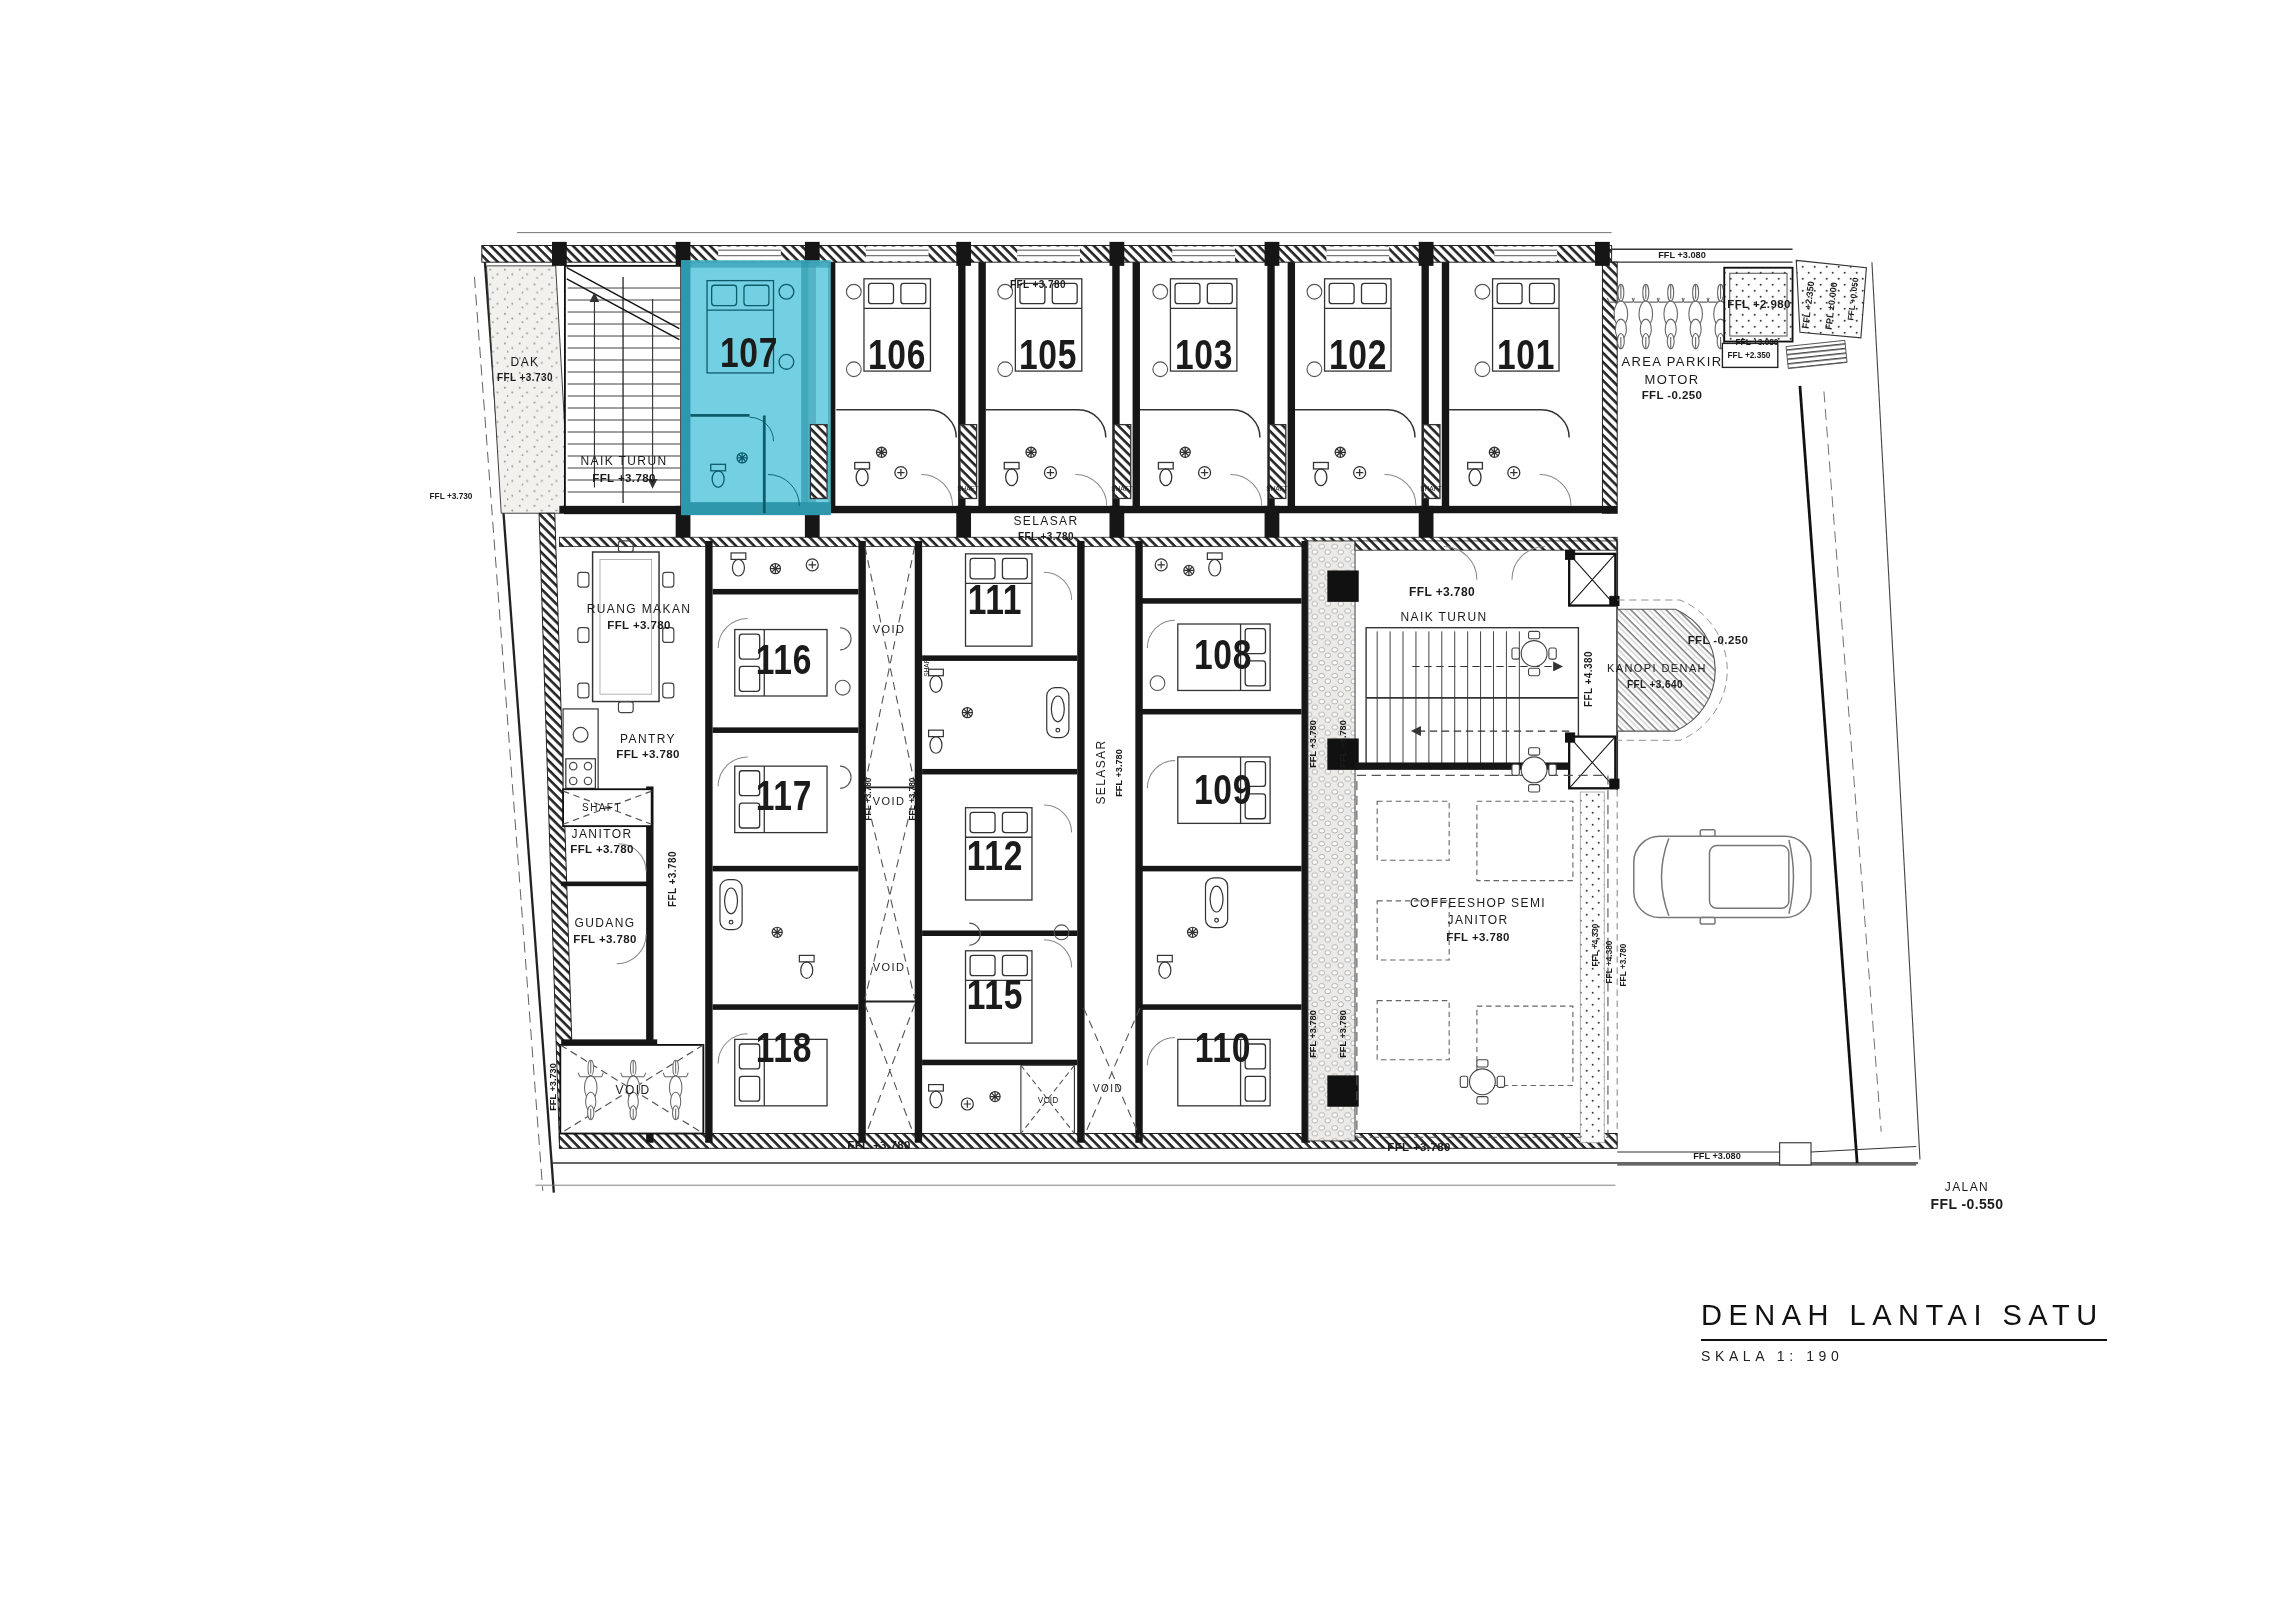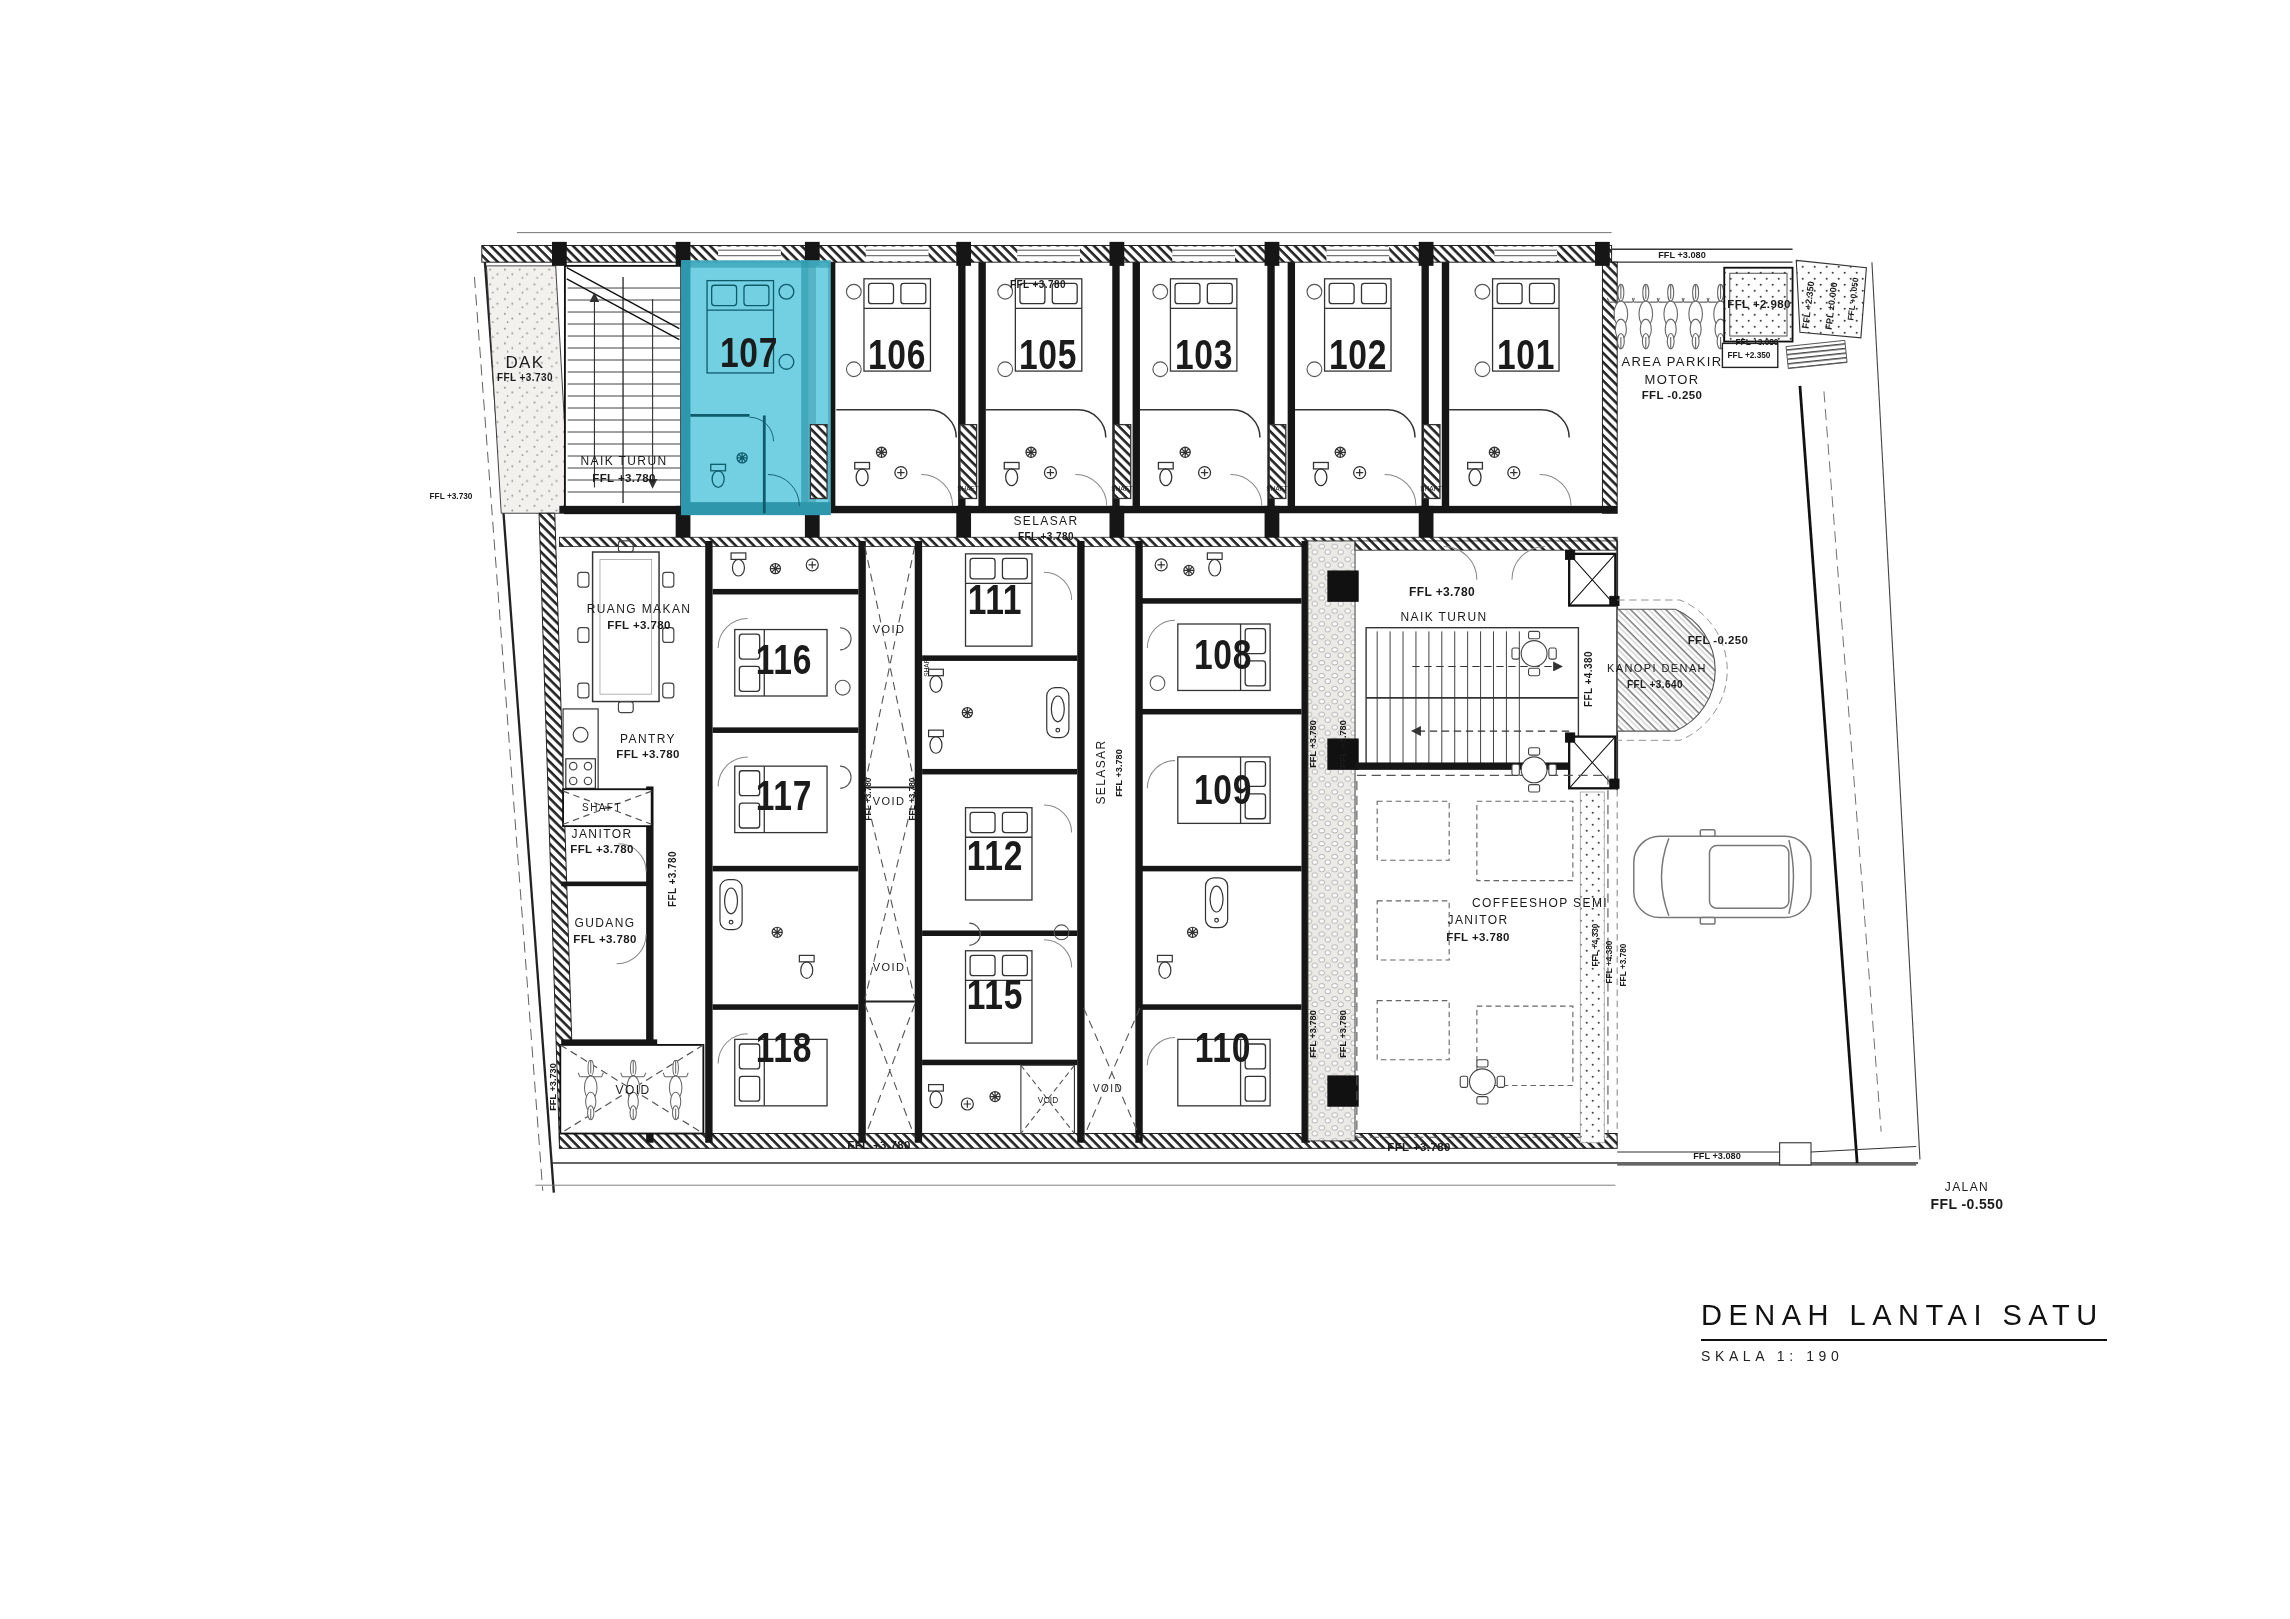--- a/index.html
+++ b/index.html
@@ -431,21 +431,21 @@
   <span class="lb num" style="left:784px;top:660px">116</span>
   <span class="lb num" style="left:784px;top:796px">117</span>
   <span class="lb num" style="left:784px;top:1048px">118</span>
   <span class="lb num" style="left:995px;top:600px">111</span>
   <span class="lb num" style="left:995px;top:856px">112</span>
   <span class="lb num" style="left:995px;top:995px">115</span>
   <span class="lb num" style="left:1223px;top:655px">108</span>
   <span class="lb num" style="left:1223px;top:790px">109</span>
   <span class="lb num" style="left:1223px;top:1048px">110</span>
 
-  <span class="lb ar2" style="left:525px;top:362px;font-size:17px">DAK</span>
+  <span class="lb ar2" style="left:525px;top:362px;font-size:12px">DAK</span>
   <span class="lb lv" style="left:525px;top:378px;font-size:10px">FFL +3.730</span>
   <span class="lb ar2" style="left:624px;top:461px">NAIK TURUN</span>
   <span class="lb lv" style="left:624px;top:479px">FFL +3.780</span>
   <span class="lb lv" style="left:1038px;top:285px;font-size:10px">FFL +3.780</span>
   <span class="lb ar2" style="left:1046px;top:521px">SELASAR</span>
   <span class="lb lv" style="left:1046px;top:537px;font-size:10px">FFL +3.780</span>
   <span class="lb ar2" style="left:639px;top:609px">RUANG MAKAN</span>
   <span class="lb lv" style="left:639px;top:626px">FFL +3.780</span>
   <span class="lb ar2" style="left:648px;top:739px">PANTRY</span>
   <span class="lb lv" style="left:648px;top:755px">FFL +3.780</span>
@@ -468,21 +468,21 @@
   <span class="lb lv10 vrt" style="left:1120px;top:773px">FFL +3.780</span>
   <span class="lb lv9" style="left:1048px;top:1100px;font-weight:normal;font-size:8.3px">VOID</span>
   <span class="lb ar2" style="left:1108px;top:1089px;font-size:10px">VOID</span>
   <span class="lb lv10 vrt" style="left:1314px;top:744px">FFL +3.780</span>
   <span class="lb lv10 vrt" style="left:1344px;top:744px">FFL +3.780</span>
   <span class="lb lv10 vrt" style="left:1314px;top:1034px">FFL +3.780</span>
   <span class="lb lv10 vrt" style="left:1344px;top:1034px">FFL +3.780</span>
 
   <span class="lb lv" style="left:1442px;top:592px;font-size:12px">FFL +3.780</span>
   <span class="lb ar2" style="left:1444px;top:617px">NAIK TURUN</span>
-  <span class="lb ar2" style="left:1540px;top:903px">COFFEESHOP SEMI</span>
+  <span class="lb ar2" style="left:1478px;top:903px">COFFEESHOP SEMI</span>
   <span class="lb ar2" style="left:1478px;top:920px">JANITOR</span>
   <span class="lb lv" style="left:1478px;top:938px">FFL +3.780</span>
   <span class="lb lv vrt" style="left:1589px;top:679px;font-size:10px">FFL +4.380</span>
   <span class="lb ar2" style="left:1657px;top:668px;font-size:11px">KANOPI DENAH</span>
   <span class="lb lv" style="left:1655px;top:685px;font-size:10px">FFL +3.640</span>
   <span class="lb lv" style="left:1718px;top:641px">FFL -0.250</span>
   <span class="lb lv9 vrt" style="left:1595px;top:945px">FFL +4.330</span>
   <span class="lb lv9 vrt" style="left:1609px;top:962px">FFL +4.380</span>
   <span class="lb lv9 vrt" style="left:1623px;top:965px">FFL +3.780</span>
 

